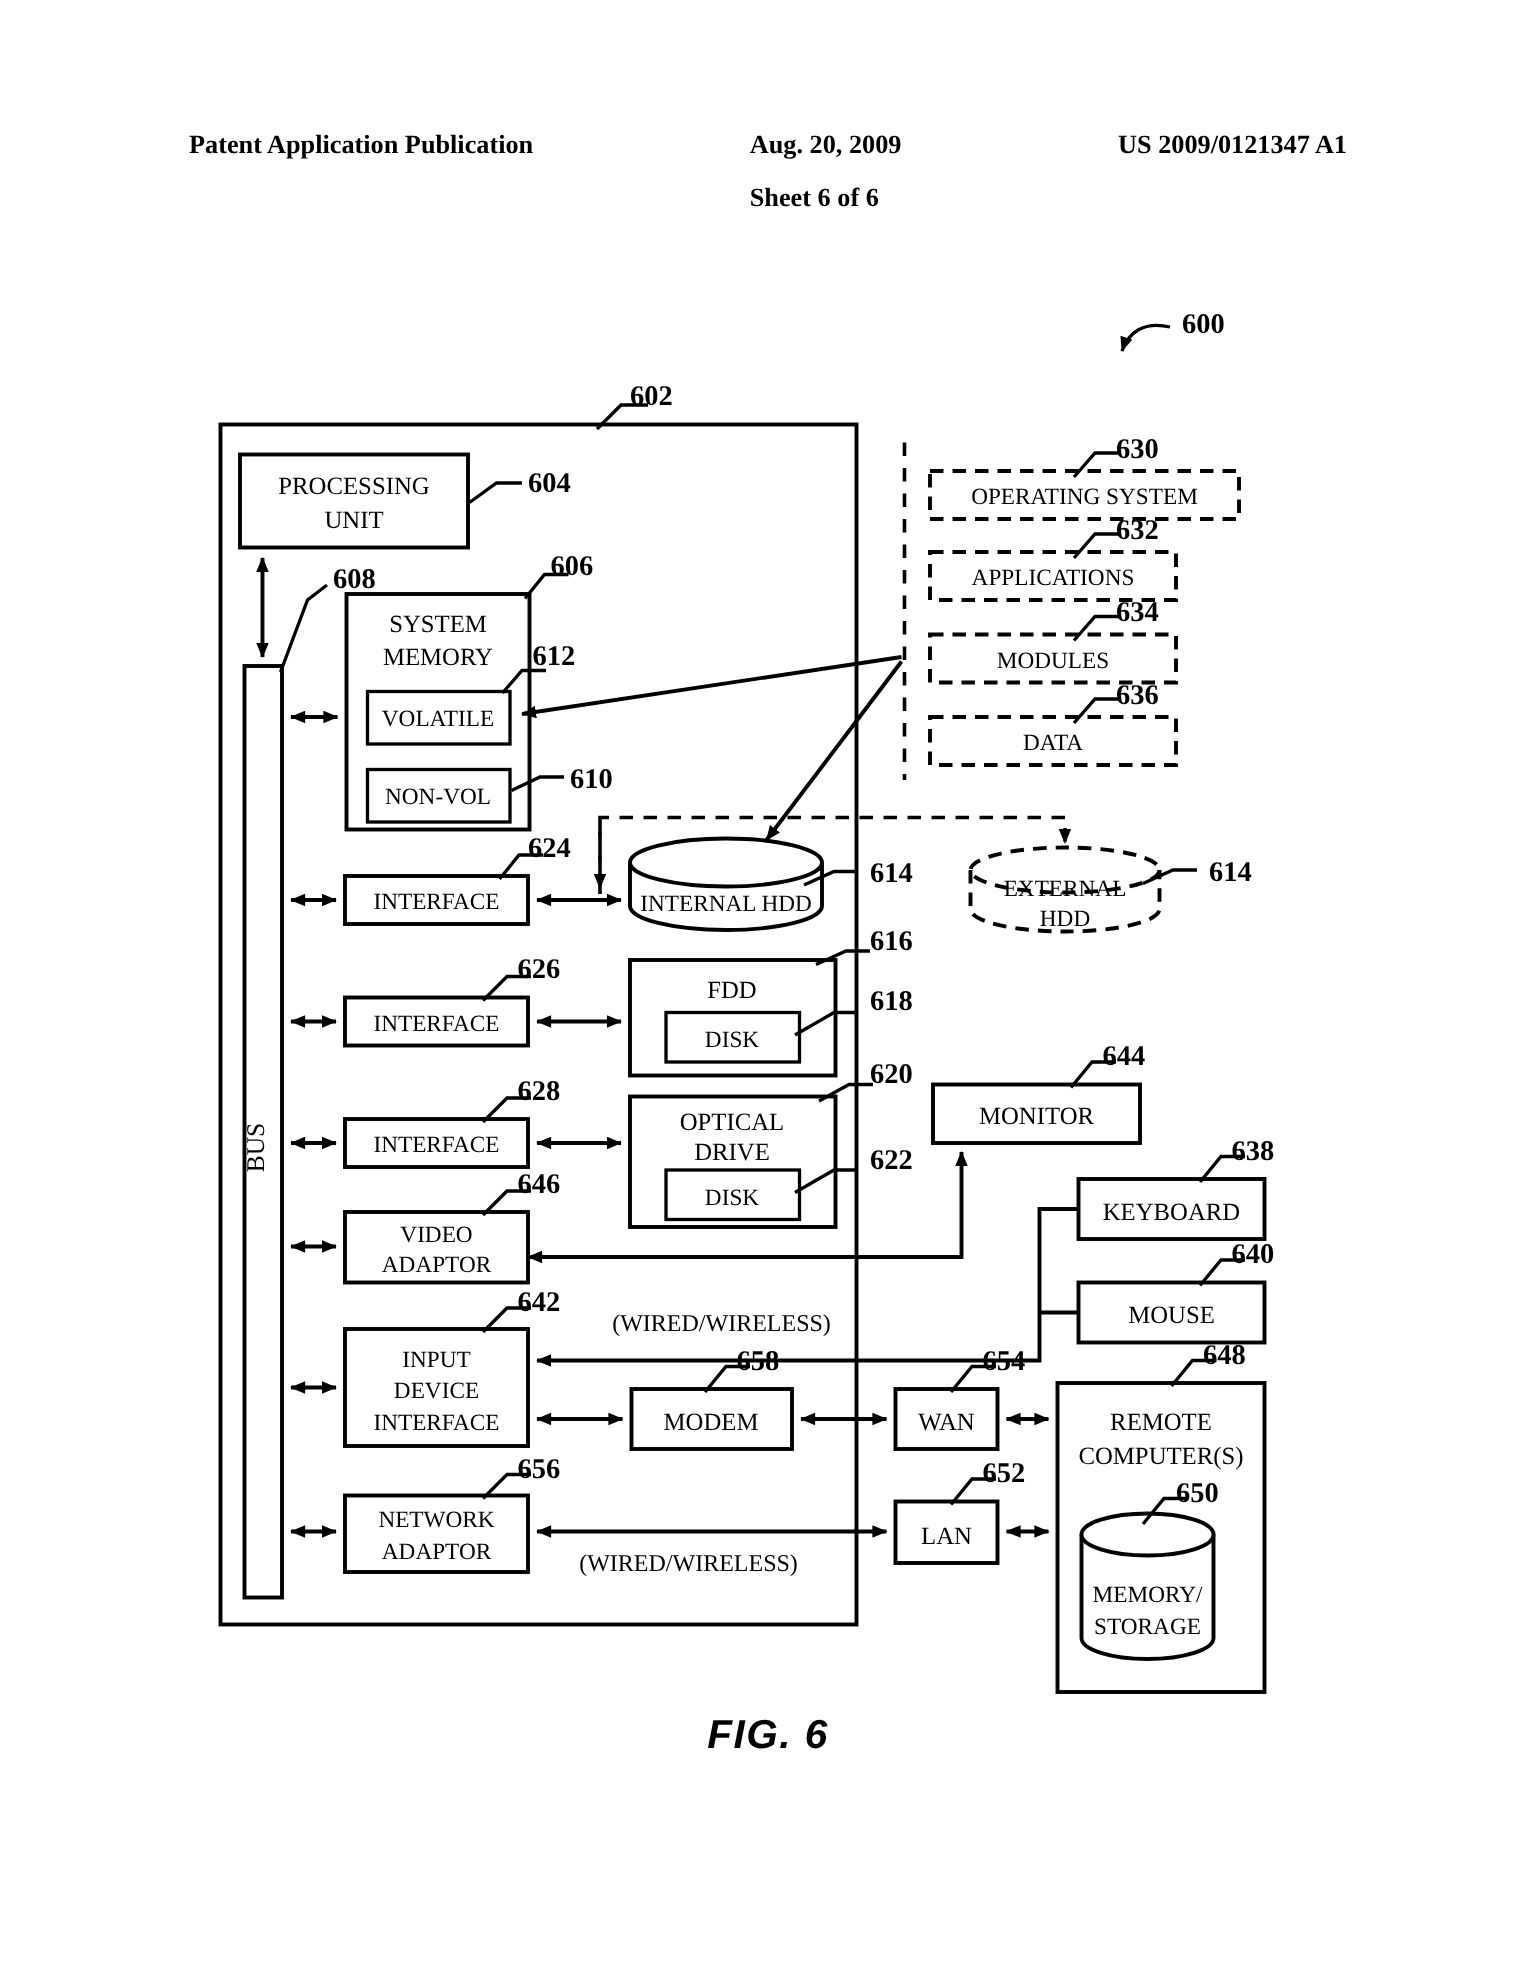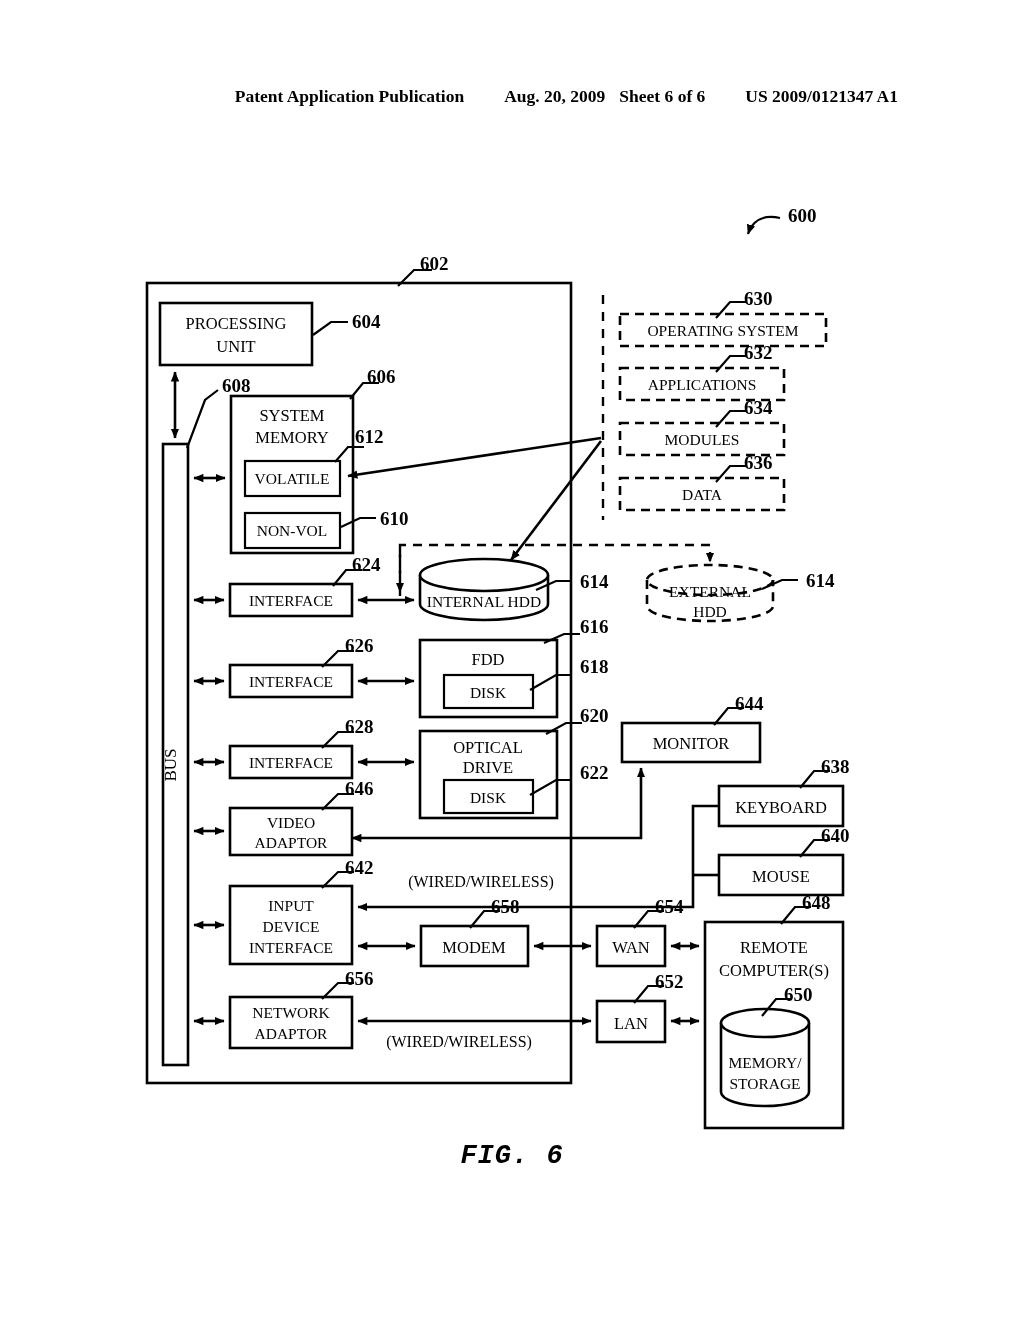--- a/index.html
+++ b/index.html
@@ -21,33 +21,33 @@
     top: 86px;
     left: 0;
     width: 1024px;
     font-family: "Liberation Serif", serif;
     font-weight: bold;
     font-size: 17.5px;
     letter-spacing: 0px;
   }
   .hdr-inner {
     display: flex;
-    justify-content: flex-end;
+    justify-content: space-between;
     padding: 0 126px 0 126px;
     gap: 40px;
   }
-  .hdr-mid { display: flex; gap: 14px; }
+  .hdr-mid { display: flex; gap: 14px; flex-direction: column; }
 
   .figcap {
     position: absolute;
     left: 0;
     top: 1141px;
     width: 1024px;
     text-align: center;
-    font-family: Liberation Mono, monospace;
+    font-family: Liberation Sans, sans-serif;
     font-style: italic;
     font-weight: bold;
     font-size: 27px;
     letter-spacing: 1px;
   }
 
   svg.diagram {
     position: absolute;
     left: 0;
     top: 0;

